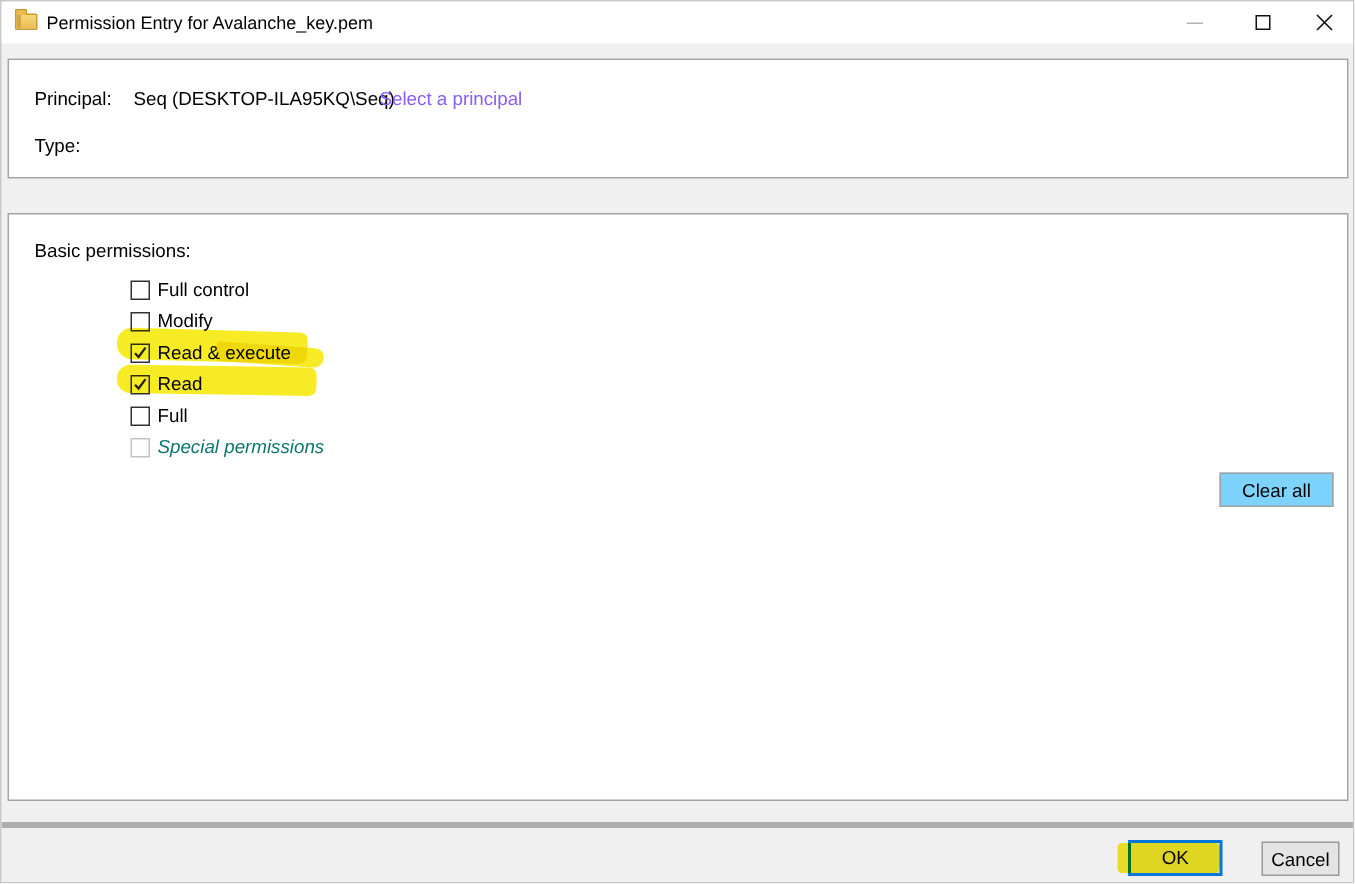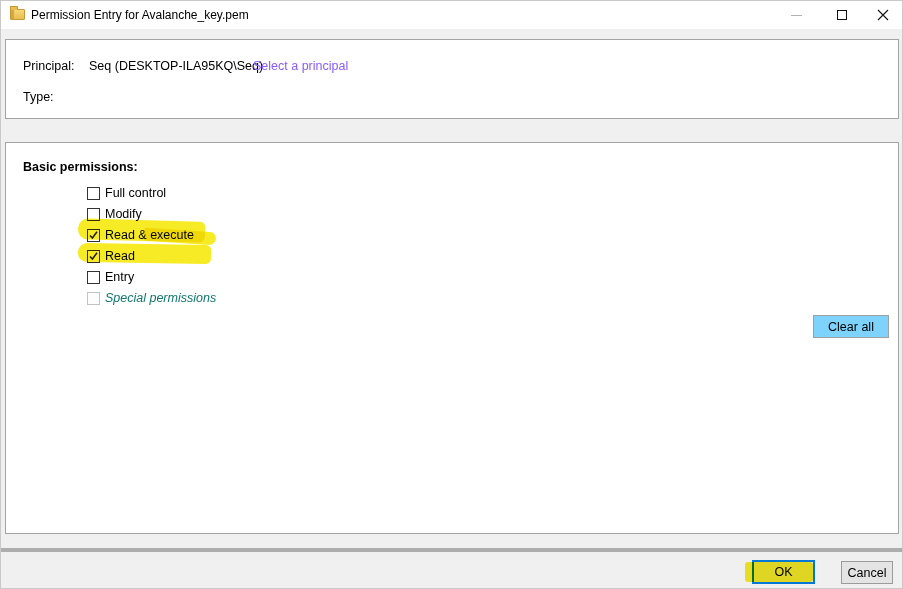--- a/index.html
+++ b/index.html
@@ -71,21 +71,21 @@
     position:absolute; left:86px; top:85px; width:278px; height:23px;
     background:#e7e7e7; border:1px solid #898989;
     display:flex; align-items:center;
     padding-left:7px; cursor:default;
   }
   .combo-chevron {
     position:absolute; right:9px; top:8px; width:9px; height:6px;
   }
 
   
-  .basic-label { left:22px; top:159px;font-weight:bold; }
+  .basic-label { left:22px; top:159px; }
   .advanced-link { position:absolute; right:14px; top:159px; }
 
   .perm-row {
     position:absolute; left:86px; height:15px;
     display:flex; align-items:flex-end;
   }
   .cb {
     width:13px; height:13px; background:#fff;
     border:1px solid #333; display:inline-flex;
     align-items:center; justify-content:center; flex:0 0 13px;
@@ -178,21 +178,21 @@
       <svg width="11" height="11" viewBox="0 0 11 11">
           <path d="M2 5.5 L4.4 8 L9 1.8" stroke="#222" stroke-width="1.5" fill="none"></path>
         </svg>
     </span>
     <span class="cb-label">Read</span>
   </div>
   <div class="perm-row" style="top:268px">
     <span class="cb">
       
     </span>
-    <span class="cb-label">Entry</span>
+    <span class="cb-label">Full</span>
   </div>
   <div class="perm-row disabled" style="top:289px">
     <span class="cb">
       
     </span>
     <span class="cb-label">Special permissions</span>
   </div>
 
   <div class="btn clear-all">Clear all</div>
 

